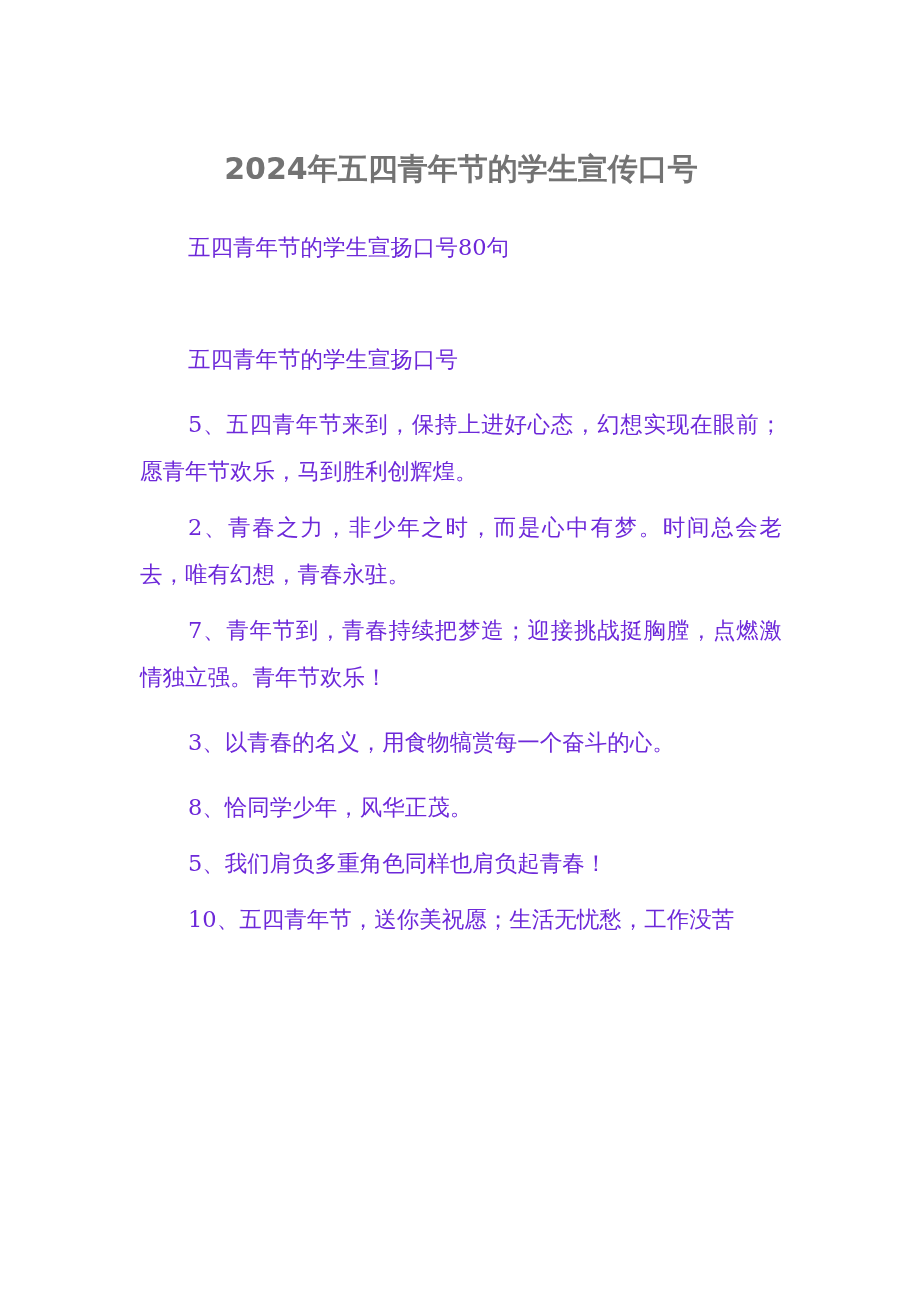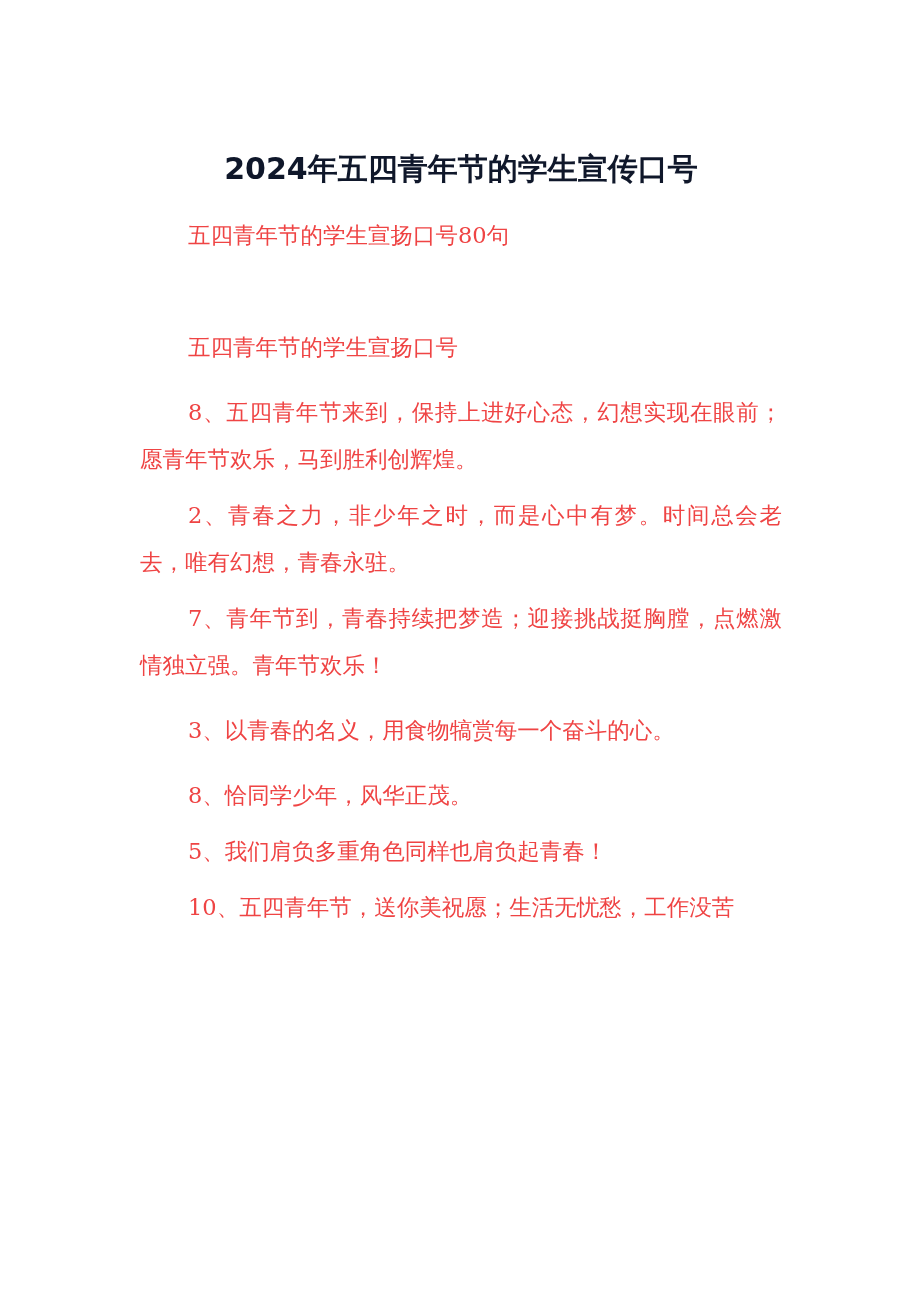--- a/index.html
+++ b/index.html
@@ -25,32 +25,32 @@
       left: 0;
       top: 142px;
       width: 642px;
       text-align: center;
       font-family: "DejaVu Sans", "Liberation Sans", sans-serif;
       font-weight: bold;
       font-size: 30px;
       line-height: 54px;
       letter-spacing: 0px;
       margin: 0;
-      color: #0f172a;
+      color: #737373;
       white-space: nowrap;
     }
     .body-text {
       position: absolute;
       left: 0;
-      top: 212px;
+      top: 224px;
       width: 642px;
       font-family: "DejaVu Serif", "Liberation Serif", serif;
       font-size: 22.5px;
       line-height: 47px;
-      color: #ef4444;
+      color: #6d28d9;
     }
     .para {
       margin: 0;
       text-indent: 48px;
       text-align: justify;
       text-align-last: left;
       word-break: break-all;
     }
     .blank-line {
       height: 47px;
@@ -66,21 +66,21 @@
   <h1 class="doc-title">2024年五四青年节的学生宣传口号</h1>
 
   <div class="body-text">
     <p class="para">五四青年节的学生宣扬口号80句</p>
     <div class="gap-small"></div>
     <div class="blank-line"></div>
     <div class="gap-small"></div>
     <p class="para">五四青年节的学生宣扬口号</p>
     <div class="gap-small"></div>
     <div class="gap-small"></div>
-    <p class="para">8、五四青年节来到，保持上进好心态，幻想实现在眼前；愿青年节欢乐，马到胜利创辉煌。</p>
+    <p class="para">5、五四青年节来到，保持上进好心态，幻想实现在眼前；愿青年节欢乐，马到胜利创辉煌。</p>
     <div class="gap-small"></div>
     <p class="para">2、青春之力，非少年之时，而是心中有梦。时间总会老去，唯有幻想，青春永驻。</p>
     <div class="gap-small"></div>
     <p class="para">7、青年节到，青春持续把梦造；迎接挑战挺胸膛，点燃激情独立强。青年节欢乐！</p>
     <div class="gap-small"></div>
     <div class="gap-small"></div>
     <p class="para">3、以青春的名义，用食物犒赏每一个奋斗的心。</p>
     <div class="gap-small"></div>
     <div class="gap-small"></div>
     <p class="para">8、恰同学少年，风华正茂。</p>

